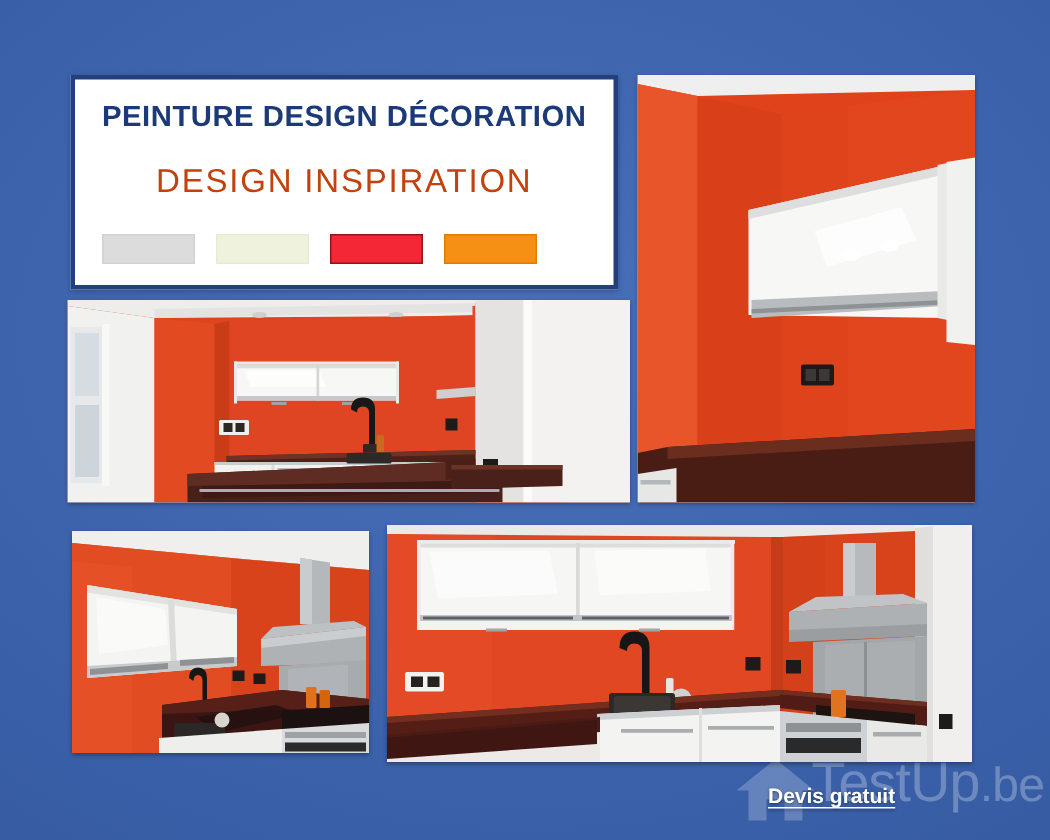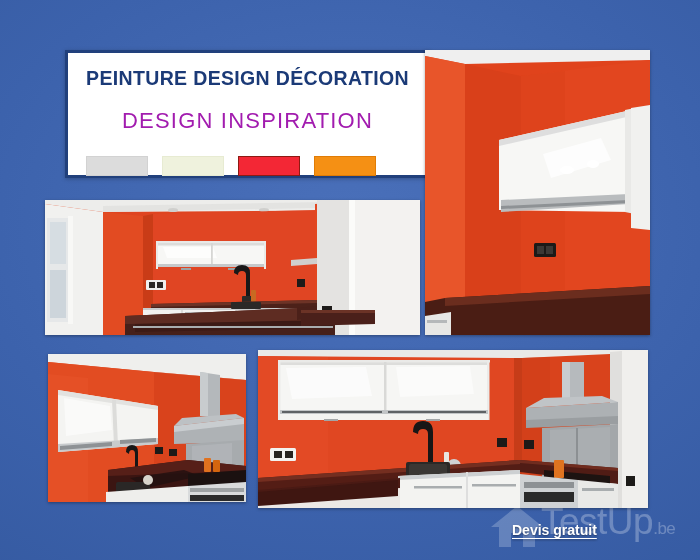--- a/index.html
+++ b/index.html
@@ -43,31 +43,31 @@
     position: absolute;
     left: 52px;
     top: 4px;
     font-size: 37px;
     letter-spacing: -0.5px;
     color: #e8eef8;
     font-family: "Liberation Sans", sans-serif;
     white-space: nowrap;
   }
   #watermark .wm-text .wm-suffix {
-    font-size: 17px;
+    font-size: 32px;
     margin-top: 44px;
   }
 
   
   #header-card {
     position: absolute;
-    left: 65px;
+    left: 47px;
     top: 50px;
     width: 365px;
-    height: 128px;
+    height: 143px;
     background: #ffffff;
     border: 3px solid #21407c;
     box-sizing: border-box;
     box-shadow: 0 1px 4px rgba(0,0,0,.25);
   }
   #title {
     position: absolute;
     left: 0; right: 0;
     top: 14px;
     text-align: center;
@@ -78,21 +78,21 @@
     white-space: nowrap;
   }
   #subtitle {
     position: absolute;
     left: 0; right: 0;
     top: 55px;
     text-align: center;
     font-size: 22px;
     font-weight: 400;
     letter-spacing: 1.2px;
-    color: #a21caf;
+    color: #c2410c;
     white-space: nowrap;
   }
   #swatches {
     position: absolute;
     left: 18px;
     top: 103px;
     display: flex;
     gap: 14px;
   }
   .swatch {

